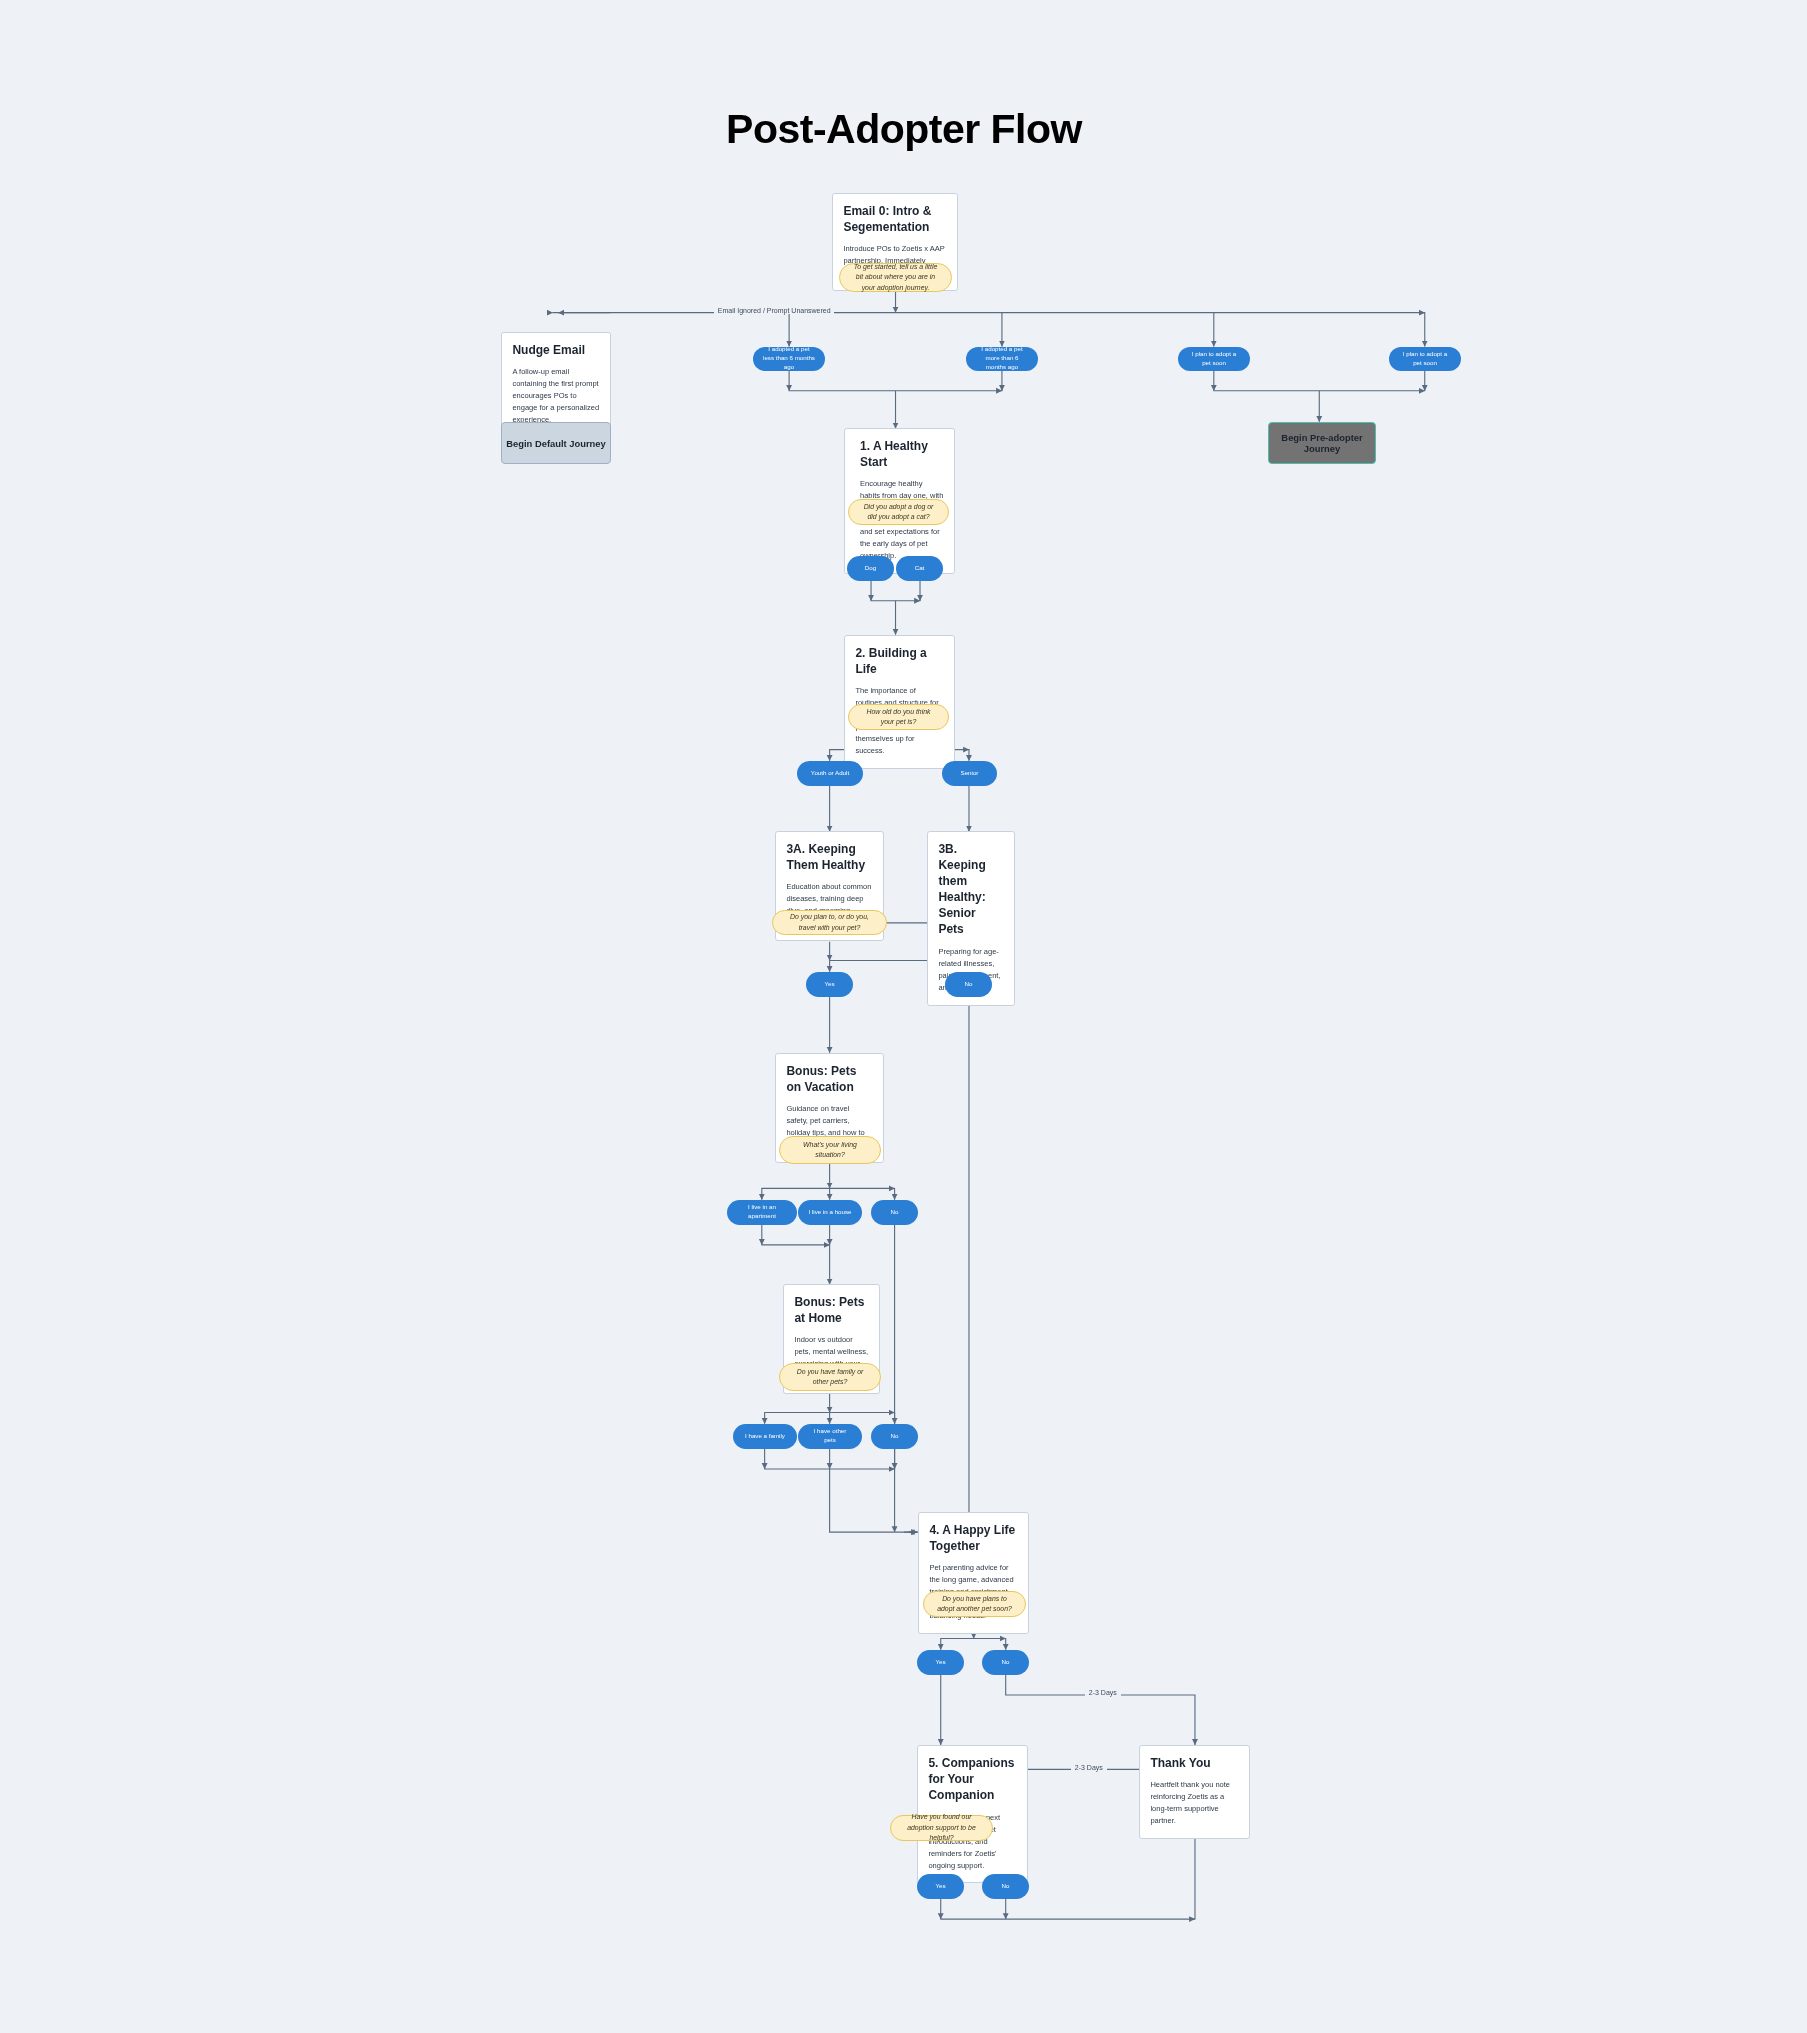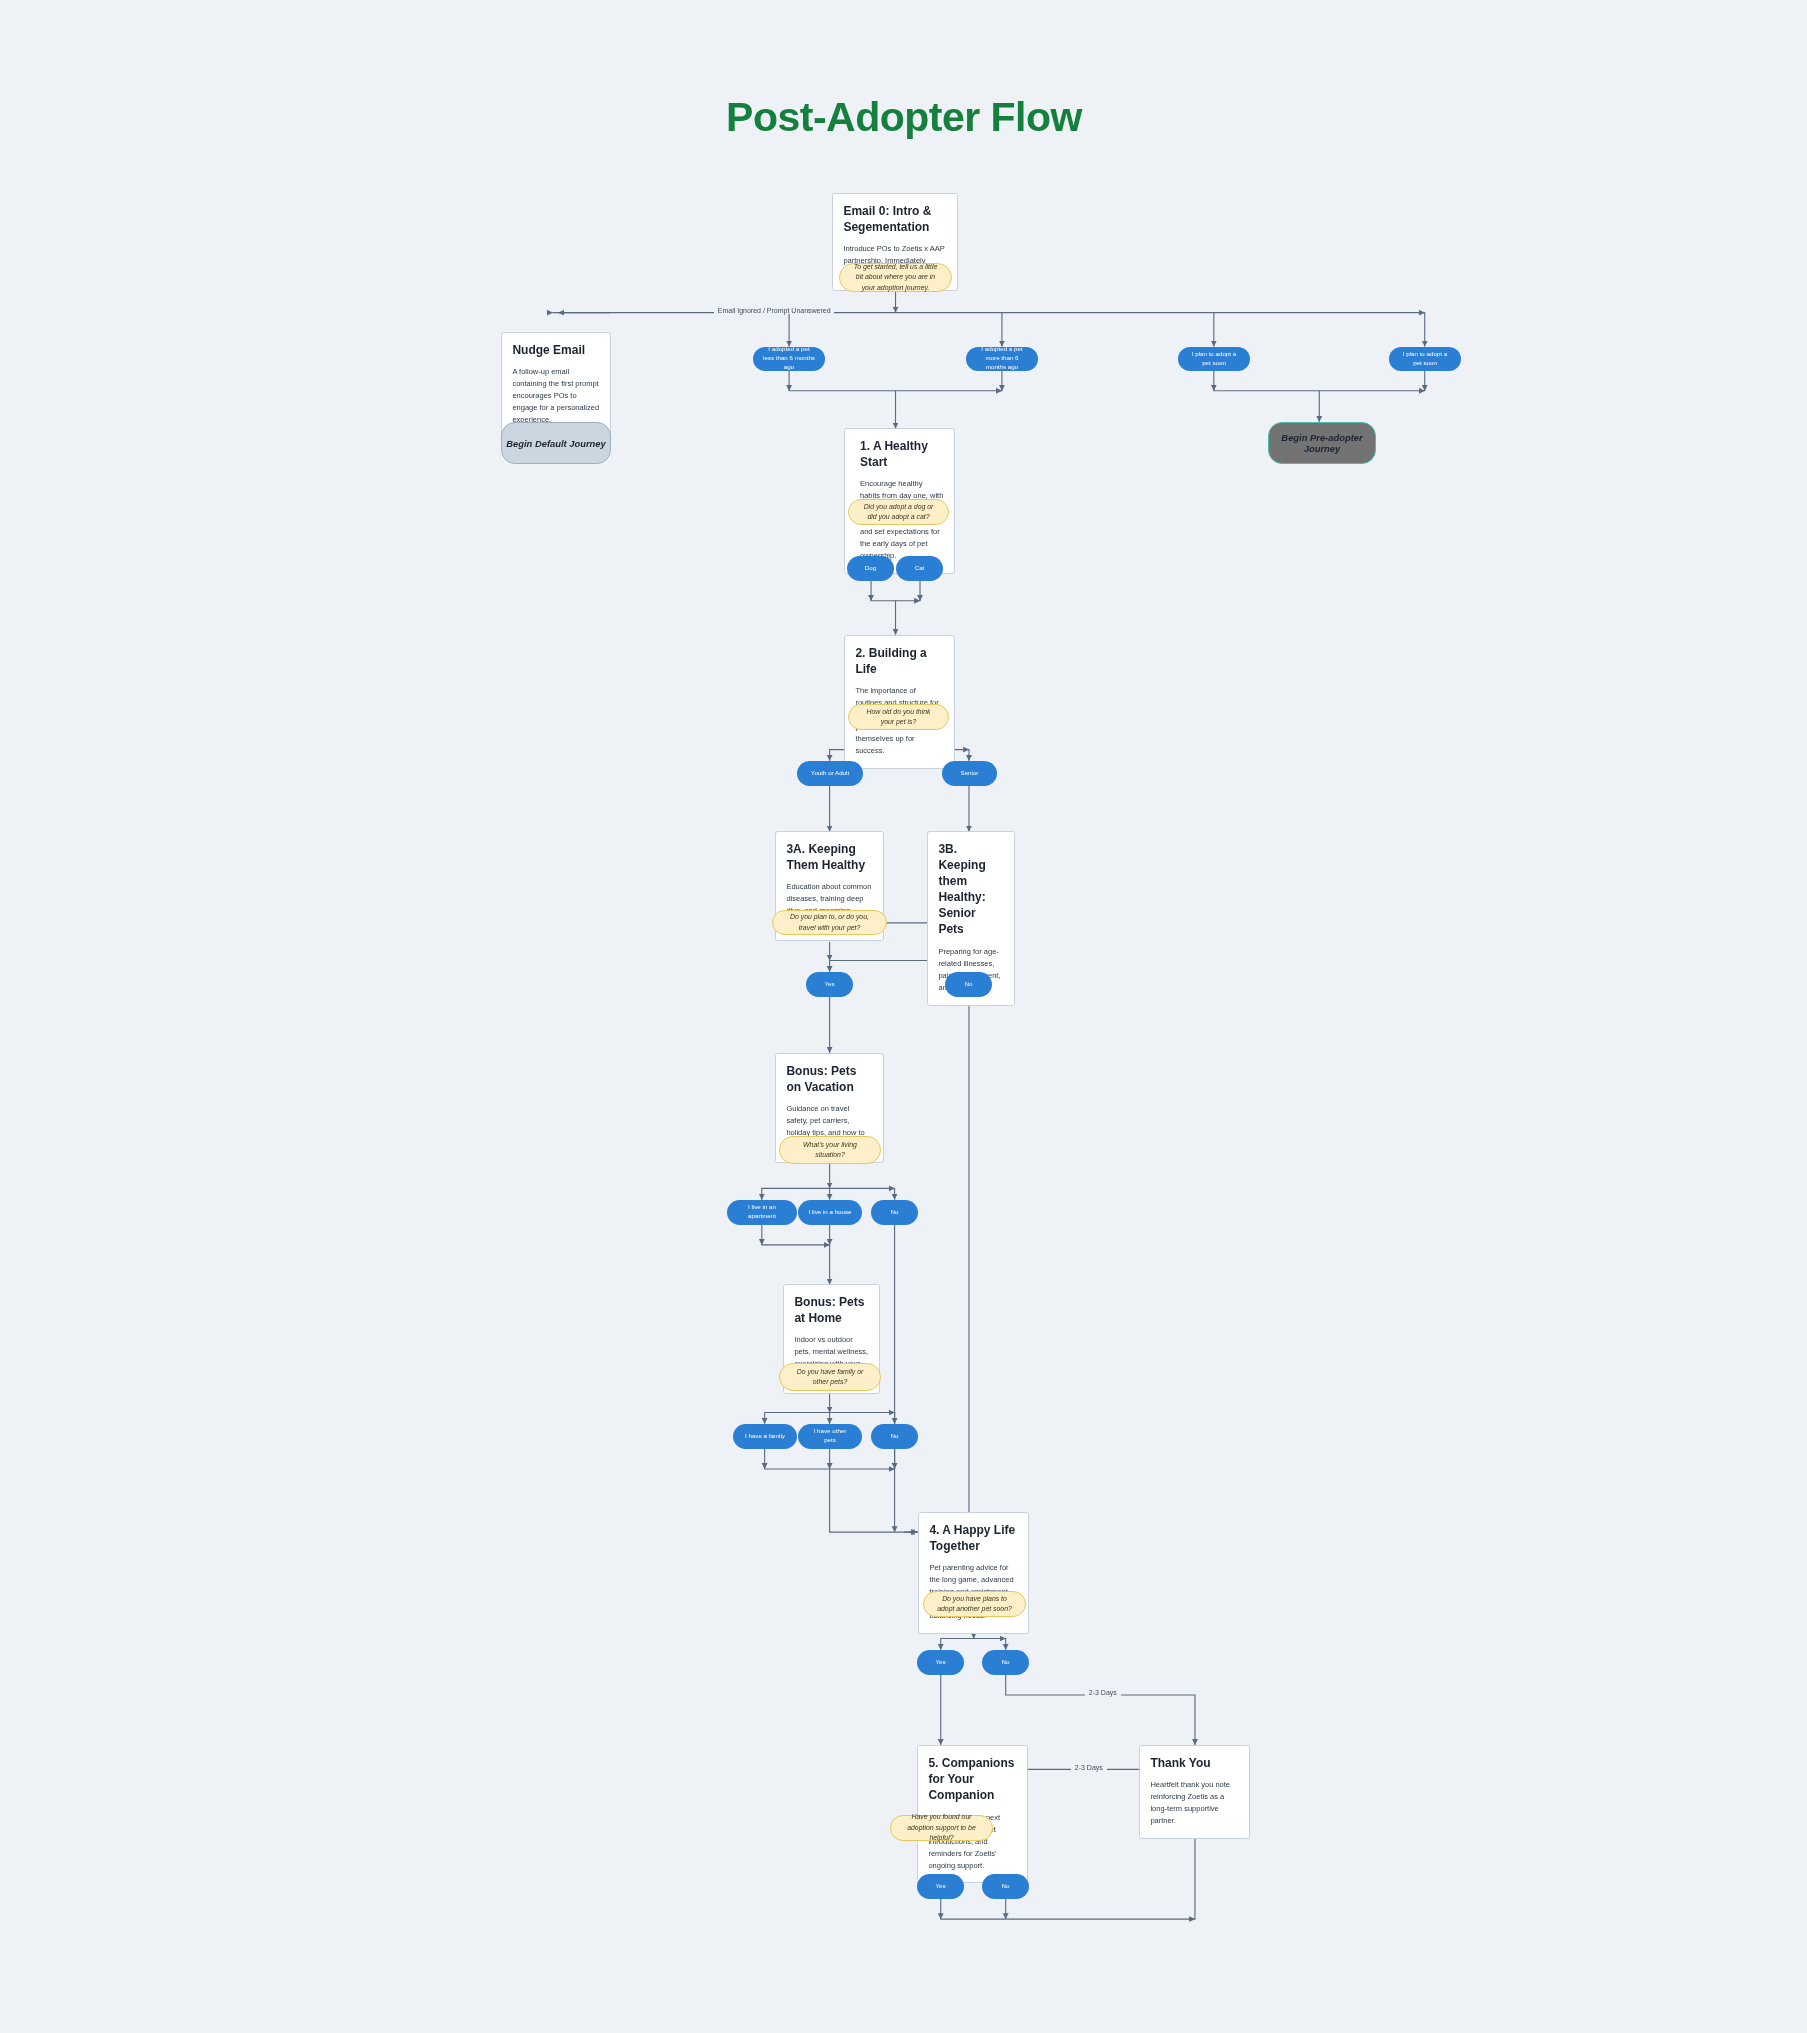--- a/index.html
+++ b/index.html
@@ -10,26 +10,26 @@
   }
   #page {
     position: relative;
     width: 1808px;
     height: 2034px;
     background: #eef2f7;
     overflow: hidden;
   }
   #title {
     position: absolute;
-    top: 94px;
+    top: 106px;
     left: 0; right: 0;
     text-align: center;
     font-size: 41px;
     font-weight: 700;
-    color: #15803d;
+    color: #000000;
     letter-spacing: -0.5px;
   }
   
   #edges {
     position: absolute;
     top: 0; left: 0;
     width: 1808px; height: 2034px;
   }
   #nodes {
     position: absolute;
@@ -90,22 +90,21 @@
     font-size: 6.2px;
     color: #ffffff;
     line-height: 1.45;
   }
   
   .terminal {
     display: flex;
     align-items: center;
     justify-content: center;
     text-align: center;
-    border-radius: 14px;
-    font-style: italic;
+    border-radius: 4px;
   }
   .terminal span {
     font-size: 9.4px;
     font-weight: 700;
     color: #1c2430;
   }
   .terminal.gray {
     background: #ccd6e0;
     border: 0.9px solid #9fb0c2;
   }

